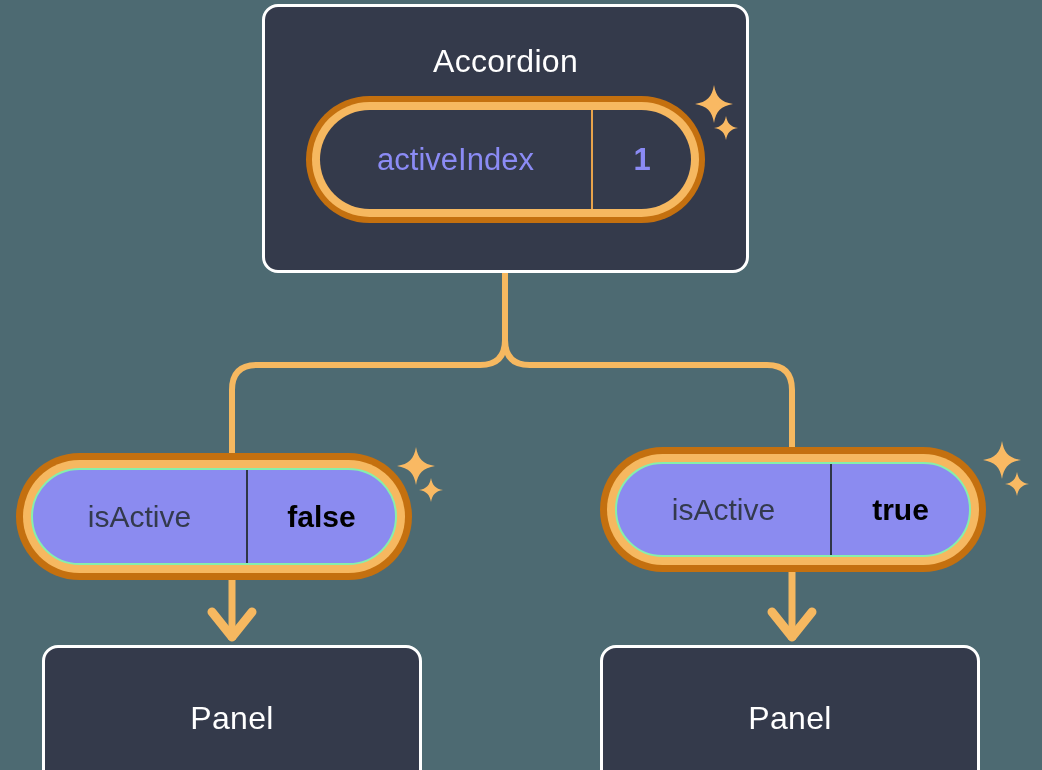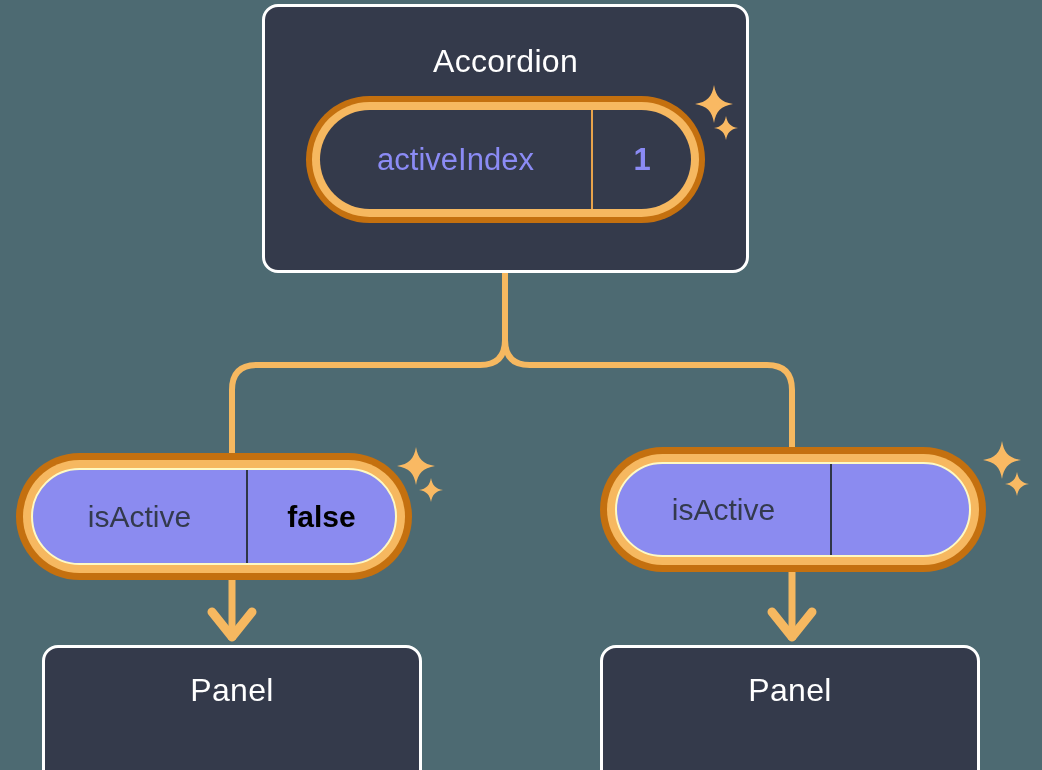--- a/index.html
+++ b/index.html
@@ -36,21 +36,21 @@
     font-weight: 400;
     letter-spacing: 0.3px;
     white-space: nowrap;
   }
 
   #accordion-box { left: 262px; top: 4px; width: 487px; height: 269px; }
   #accordion-title { top: 36px; }
 
   #panel-left-box  { left: 42px;  top: 645px; width: 380px; height: 150px; }
   #panel-right-box { left: 600px; top: 645px; width: 380px; height: 150px; }
-  .panel-title { top: 24px; }
+  .panel-title { top: 52px; }
   
   .pill-outer {
     position: absolute;
     border-radius: 999px;
     background: #c4700f;
   }
   
   .pill-mid {
     position: absolute;
     border-radius: 999px;
@@ -100,21 +100,21 @@
   .child-pill-key {
     color: #333a4d;
     font-size: 30px;
     font-weight: 400;
   }
   .child-pill-val {
     color: #000000;
     font-size: 30px;
     font-weight: 700;
   }
-  .child-pill-body { background: #8b8bf0; border: 2px solid #fef9c3; }
+  .child-pill-body { background: #8b8bf0; border: 2px solid #86efac; }
   .child-pill-body .pill-divider { background: #2f3647; }
 
   #left-pill-outer { left: 16px;  top: 453px; width: 396px; height: 127px; }
   #left-pill-mid   { left: 23px;  top: 460px; width: 382px; height: 113px; }
   #left-pill-body  { left: 31px;  top: 468px; width: 366px; height: 97px; }
   #left-pill-body .pill-key { flex: 0 0 213px; }
   #left-pill-body .pill-val { flex: 1 1 auto; }
 
   #right-pill-outer { left: 600px; top: 447px; width: 386px; height: 125px; }
   #right-pill-mid   { left: 607px; top: 454px; width: 372px; height: 111px; }
@@ -196,20 +196,21 @@
 
   <div class="node-box" id="panel-left-box">
     <div class="node-title panel-title">Panel</div>
   </div>
 
   <div class="pill-outer" id="right-pill-outer"></div>
   <div class="pill-mid" id="right-pill-mid"></div>
   <div class="pill-body child-pill-body" id="right-pill-body">
     <span class="pill-key child-pill-key">isActive</span>
     <span class="pill-divider"></span>
+    <span class="pill-val child-pill-val">true</span>
   </div>
 
   <svg class="sparkle" style="left:982px; top:440px; width:40px; height:40px;" viewBox="0 0 40 40">
     <path d="M20 1 C22 13 27 18 39 20 C27 22 22 27 20 39 C18 27 13 22 1 20 C13 18 18 13 20 1 Z" fill="#f9b963"></path>
   </svg>
   <svg class="sparkle" style="left:1004px; top:471px; width:26px; height:26px;" viewBox="0 0 26 26">
     <path d="M13 1 C14.3 8.5 17.5 11.7 25 13 C17.5 14.3 14.3 17.5 13 25 C11.7 17.5 8.5 14.3 1 13 C8.5 11.7 11.7 8.5 13 1 Z" fill="#f9b963"></path>
   </svg>
 
   <div class="node-box" id="panel-right-box">

